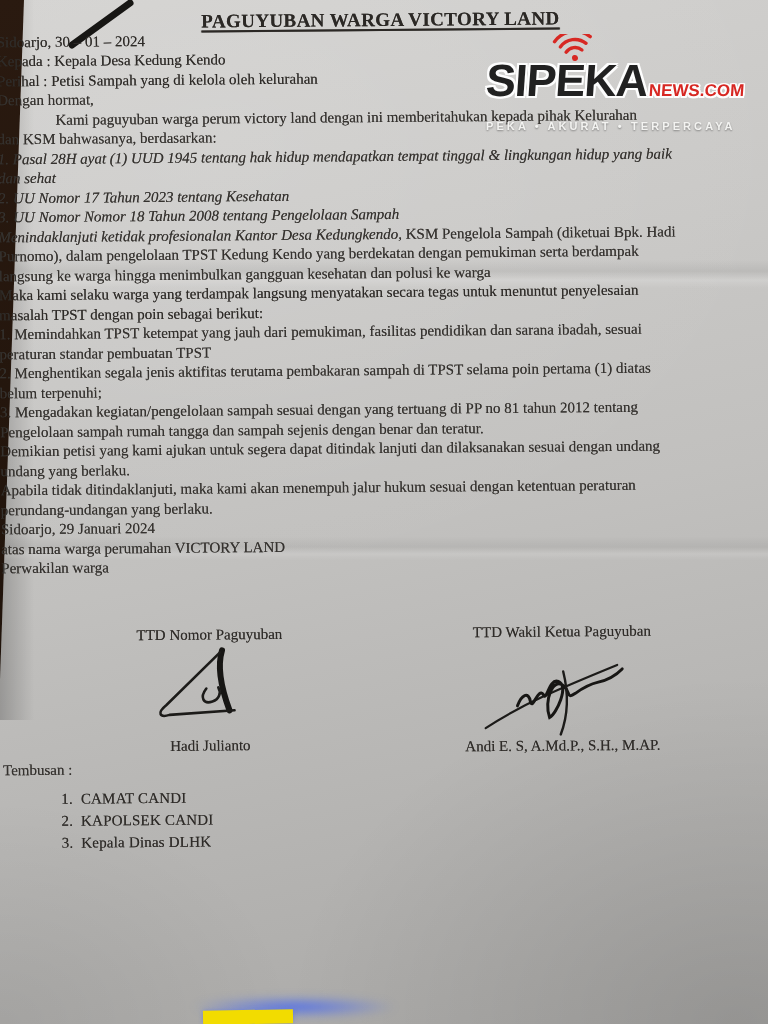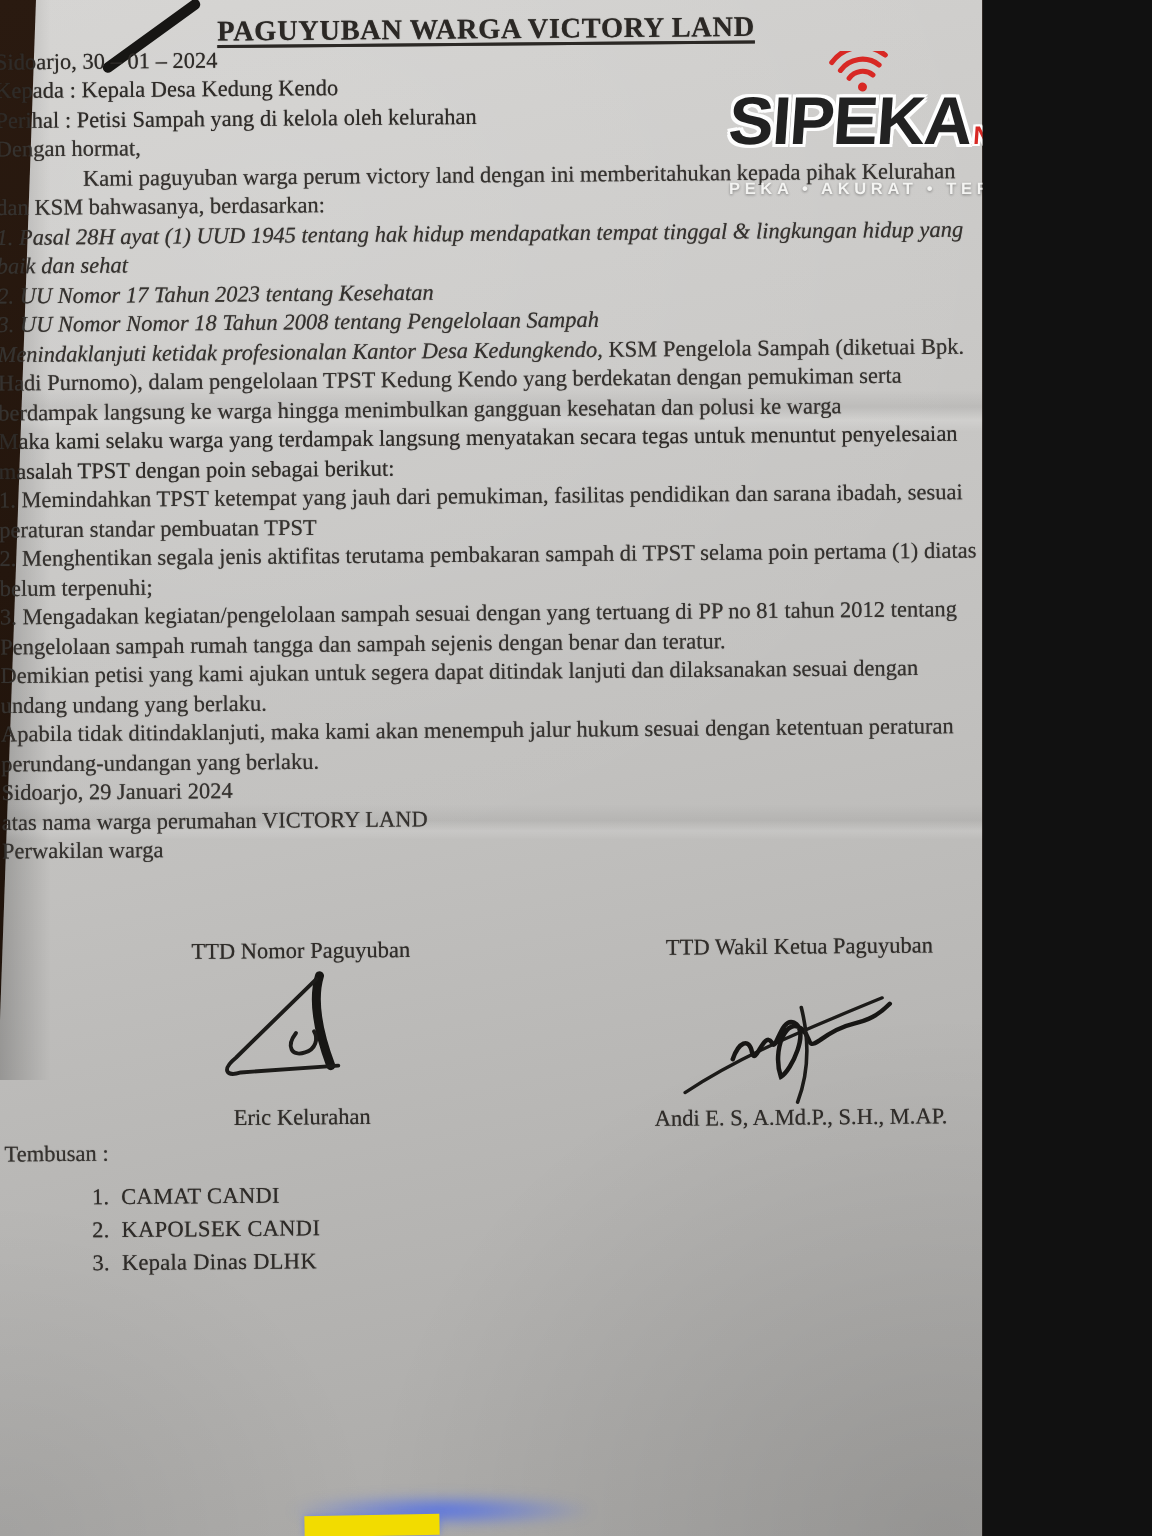--- a/index.html
+++ b/index.html
@@ -1,17 +1,17 @@
 <!DOCTYPE html>
 <html><head>
 <meta charset="utf-8">
 <style>
   html,body{margin:0;padding:0;background:#111;}
   .photo{
-    position:relative;width:655px;height:1024px;overflow:hidden;
+    position:relative;width:768px;height:1024px;overflow:hidden;
     background:linear-gradient(160deg,#2a1a10 0%,#1e120a 60%,#17100a 100%);
     font-family:"Liberation Serif",serif;
   }
   
   .paper{
     position:absolute;inset:0;
     clip-path:polygon(24px 0,100% 0,100% 100%,0 100%,0 680px);
     background:linear-gradient(168deg,#d3d2d0 0%,#cac9c7 28%,#c1c0be 52%,#b4b3b1 78%,#a9a8a6 100%);
   }
   .edge-shade{position:absolute;left:0;top:0;width:34px;height:720px;
@@ -137,21 +137,21 @@
     <p class="l-rep">Perwakilan warga</p>
 
     <div class="sig-row">
       <div class="sig-block sig-left">
         <p class="sig-title">TTD Nomor Paguyuban</p>
         <svg class="sig-svg" width="120" height="92" viewBox="0 0 120 92">
           <path d="M 72,6 C 67,22 71,44 79,66" fill="none" stroke="#171614" stroke-width="6" stroke-linecap="round"></path>
           <path d="M 70,8 L 16,60 C 6,68 9,73 19,70 L 84,66" fill="none" stroke="#1c1b19" stroke-width="2.6" stroke-linecap="round"></path>
           <path d="M 56,44 c -7,9 -3,16 6,13 c 7,-2 9,-9 6,-14" fill="none" stroke="#1c1b19" stroke-width="2.6" stroke-linecap="round"></path>
         </svg>
-        <p class="sig-name">Eric Kelurahan</p>
+        <p class="sig-name">Hadi Julianto</p>
       </div>
       <div class="sig-block sig-right">
         <p class="sig-title">TTD Wakil Ketua Paguyuban</p>
         <svg class="sig-svg" width="170" height="95" viewBox="0 0 170 95">
           <path d="M 8,86 C 45,62 85,46 140,24" fill="none" stroke="#1c1b19" stroke-width="2.2" stroke-linecap="round"></path>
           <path d="M 40,64 c 4,-11 11,-15 13,-4 c 2,9 8,-15 13,-7 c 3,8 6,-17 15,-13 c 11,5 -2,32 -9,36 c -6,-17 4,-42 15,-31 c 6,6 2,13 11,7 c 7,-5 14,-9 23,-11 c 9,-2 16,-5 24,-13" fill="none" stroke="#171614" stroke-width="3" stroke-linecap="round"></path>
           <path d="M 86,30 C 92,55 90,75 83,93" fill="none" stroke="#1c1b19" stroke-width="2.4" stroke-linecap="round"></path>
         </svg>
         <p class="sig-name">Andi E. S, A.Md.P., S.H., M.AP.</p>
       </div>

